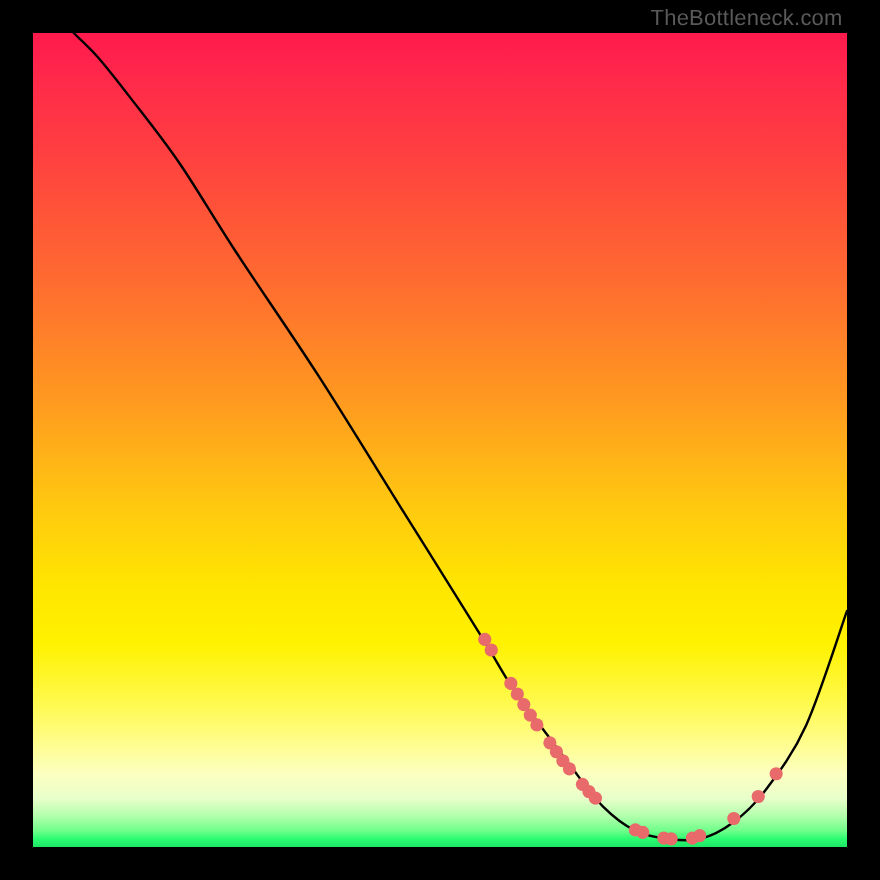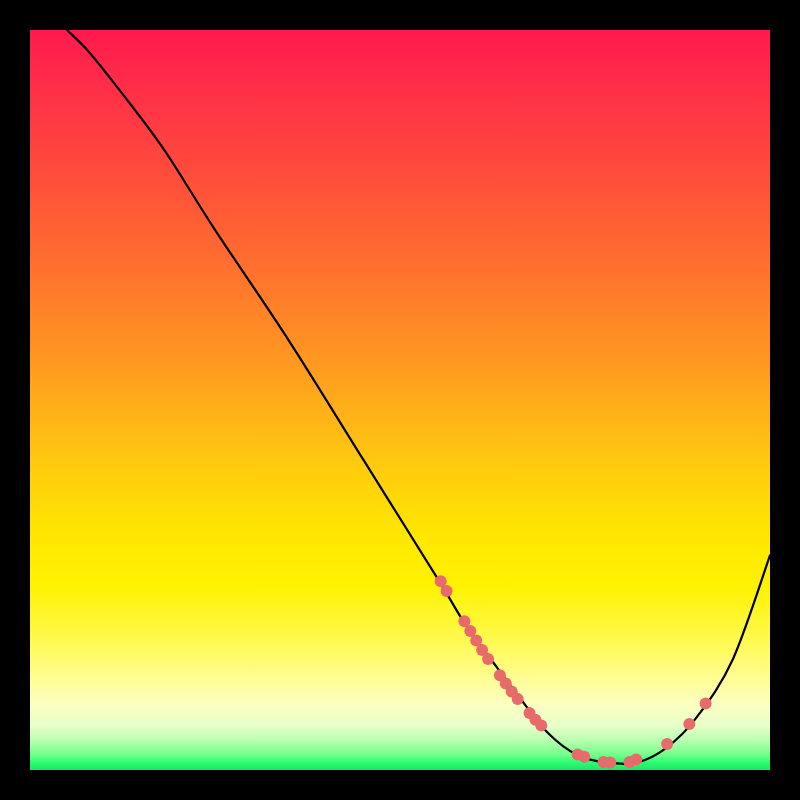--- a/index.html
+++ b/index.html
@@ -87,13 +87,14 @@
           <circle cx="573.5" cy="731.9" r="6" fill="#e86a6a"></circle>
           <circle cx="580.2" cy="732.6" r="6" fill="#e86a6a"></circle>
           <circle cx="599.4" cy="731.9" r="6" fill="#e86a6a"></circle>
           <circle cx="606.1" cy="729.6" r="6" fill="#e86a6a"></circle>
           <circle cx="637.1" cy="714.1" r="6" fill="#e86a6a"></circle>
           <circle cx="659.3" cy="694.1" r="6" fill="#e86a6a"></circle>
           <circle cx="675.6" cy="673.4" r="6" fill="#e86a6a"></circle>
         </g>
     </svg>
   </div>
+  <div class="watermark">TheBottleneck.com</div>
 </div>
 
 </body></html>

